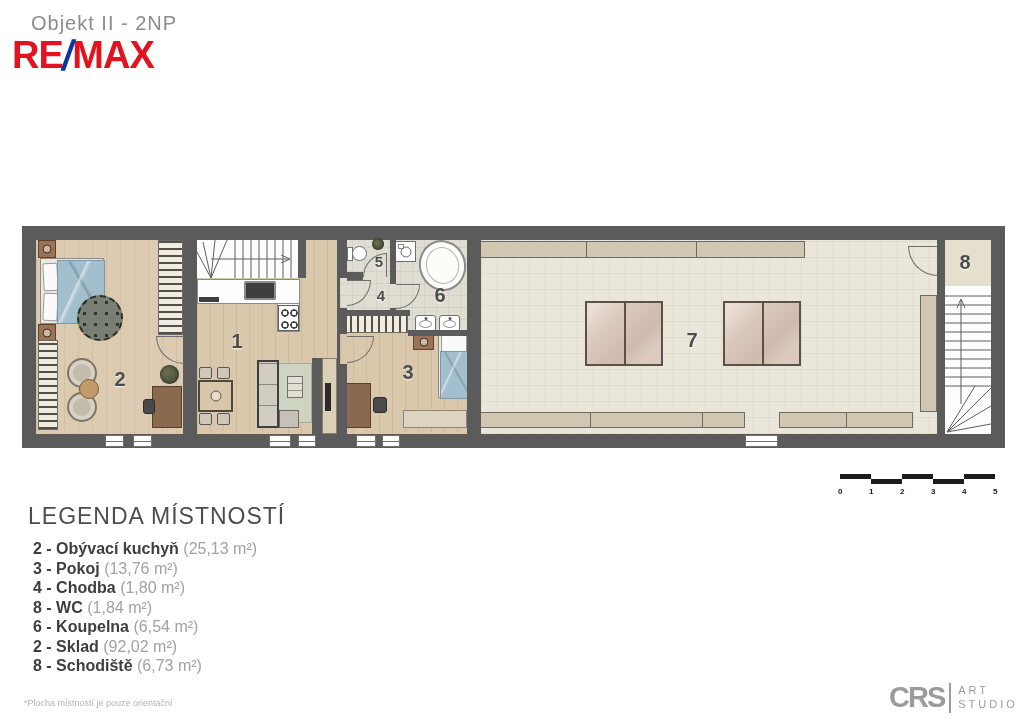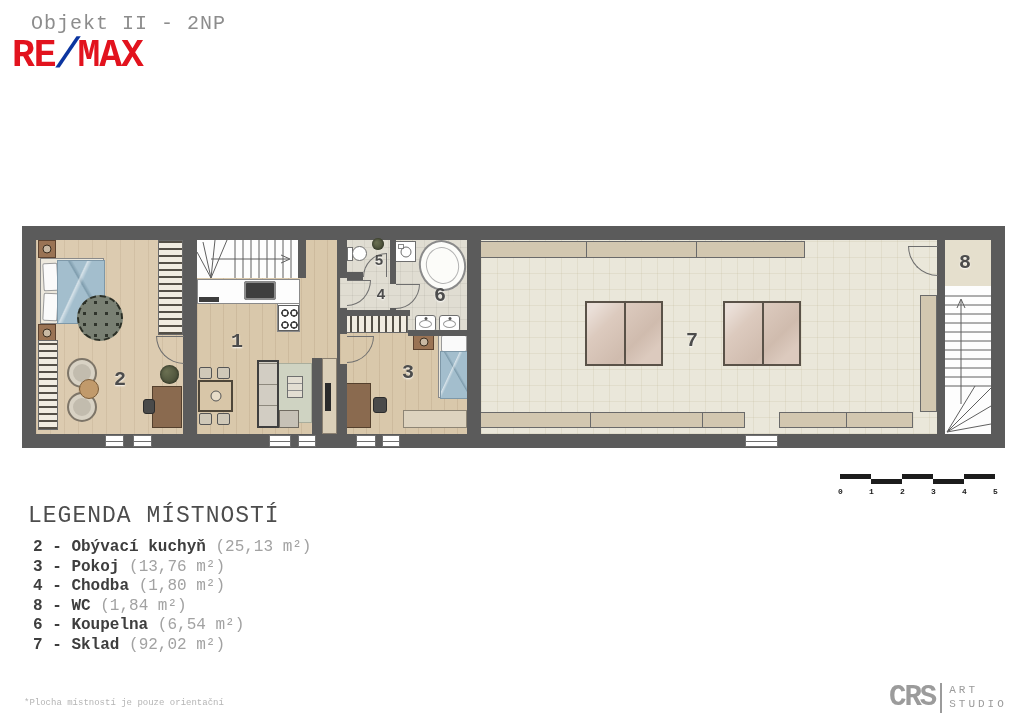--- a/index.html
+++ b/index.html
@@ -1,17 +1,17 @@
 <!DOCTYPE html>
 <html style="--remax_red: #e2131e; --remax_blue: #0b35a0; --wall: #5b5b5b; --wood_floor: #d9c8ab; --tile_floor: #e0ddd2; --storage_floor: #eae7da; --bed_blue: #a3becd; --shelf_tan: #d2c7b0; --text_dark: #3e3e3e; --text_light: #a2a2a2;"><head>
 <meta charset="utf-8">
 <style>
   html,body{margin:0;padding:0;background:#fff;}
   .page{position:relative;width:1024px;height:723px;background:#fff;overflow:hidden;
-        font-family:Liberation Mono, monospace;}
+        font-family:Liberation Sans, sans-serif;}
   .abs{position:absolute;}
 
   
   .title{position:absolute;left:31px;top:12px;font-size:20px;letter-spacing:1px;
          color:#8d8d8d;font-weight:400;}
   .remax{position:absolute;left:12px;top:34px;font-size:38px;font-weight:800;
          letter-spacing:-1px;white-space:nowrap;}
   .remax .re,.remax .max{color:var(--remax_red,#e2131e);}
   .remax .slash{color:var(--remax_blue,#0b35a0);display:inline-block;
          transform:scaleY(1.12) skewX(-12deg);margin:0 0px;font-weight:800;}
@@ -318,21 +318,22 @@
   </div>
 
   <section class="legend">
     <h2>LEGENDA MÍSTNOSTÍ</h2>
     <ul>
       <li><b>2 - Obývací kuchyň</b> <span class="area">(25,13 m²)</span></li>
       <li><b>3 - Pokoj</b> <span class="area">(13,76 m²)</span></li>
       <li><b>4 - Chodba</b> <span class="area">(1,80 m²)</span></li>
       <li><b>8 - WC</b> <span class="area">(1,84 m²)</span></li>
       <li><b>6 - Koupelna</b> <span class="area">(6,54 m²)</span></li>
-      <li><b>7 - Sklad</b> <span class="area">(92,02 m²)</span></li>
+      <li><b>2 - Sklad</b> <span class="area">(92,02 m²)</span></li>
+      <li><b>8 - Schodiště</b> <span class="area">(6,73 m²)</span></li>
     </ul>
   </section>
   <div class="footnote">*Plocha místností je pouze orientační</div>
 
   <div class="credit">
     <span class="crs">CRS</span>
     <span class="bar"></span>
     <span class="stack">
       <i style="font-style:normal;">ART</i>
       <i style="font-style:normal;">STUDIO</i>

